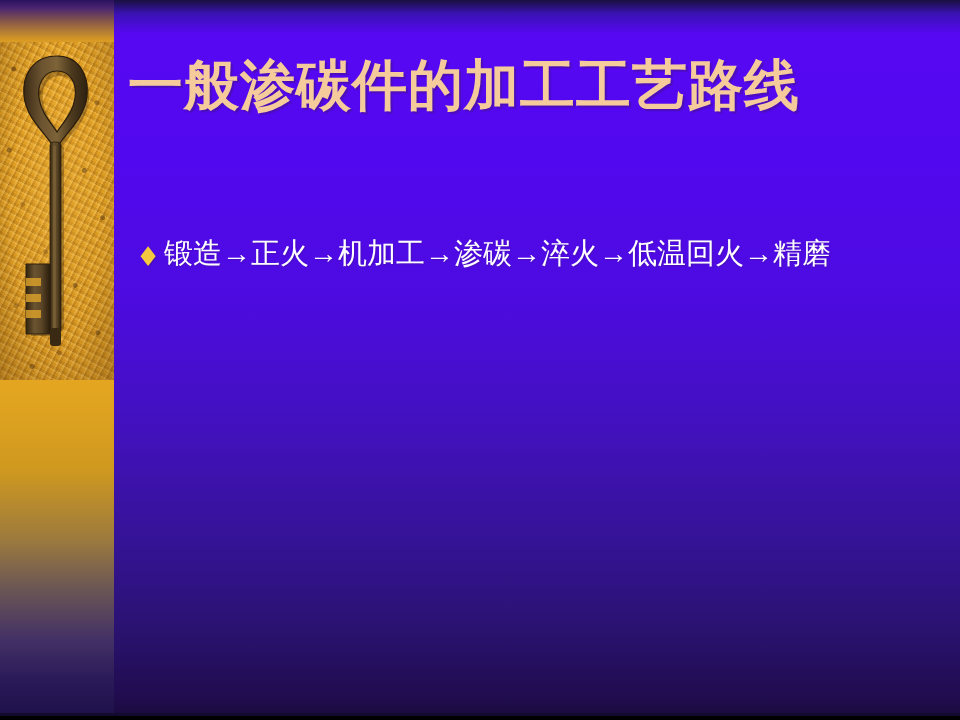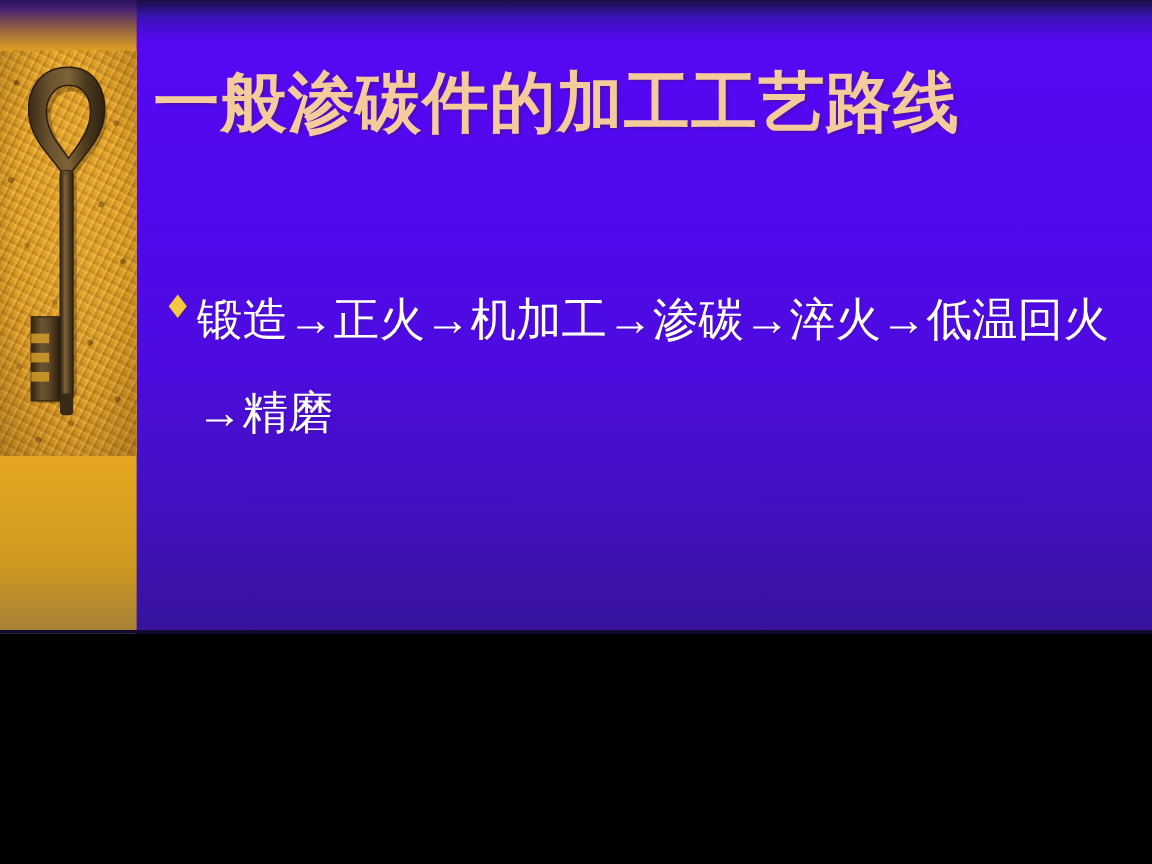--- a/index.html
+++ b/index.html
@@ -4,21 +4,21 @@
 <title>Slide</title>
 <style>
   html, body {
     margin: 0;
     padding: 0;
     background: #000;
   }
   #slide {
     position: relative;
     width: 960px;
-    height: 528px;
+    height: 716px;
     overflow: hidden;
     font-family: "DejaVu Serif", "Liberation Serif", serif;
     
     background:
       linear-gradient(to bottom,
         #1a1040 0px,
         #3a12b4 14px,
         #5608f2 34px,
         #5208ef 150px,
         #4d0be0 300px,
@@ -139,22 +139,22 @@
     color: #f4c93f;
     font-size: 27px;
     line-height: 58px;
     width: 28px;
     flex: 0 0 28px;
     text-align: left;
     text-shadow: 1px 1px 0 rgba(60,20,120,.5);
   }
   .bullet-text {
     color: #ffffff;
-    font-size: 38px;
-    line-height: 78px;
+    font-size: 29px;
+    line-height: 51px;
     font-family: Liberation Serif, serif;
     text-shadow: 1px 1px 1px rgba(70,20,140,.45);
     word-break: break-all;
   }
   .bottom-line {
     position: absolute;
     left: 0; bottom: 0;
     width: 960px; height: 3px;
     background: #130a30;
   }

